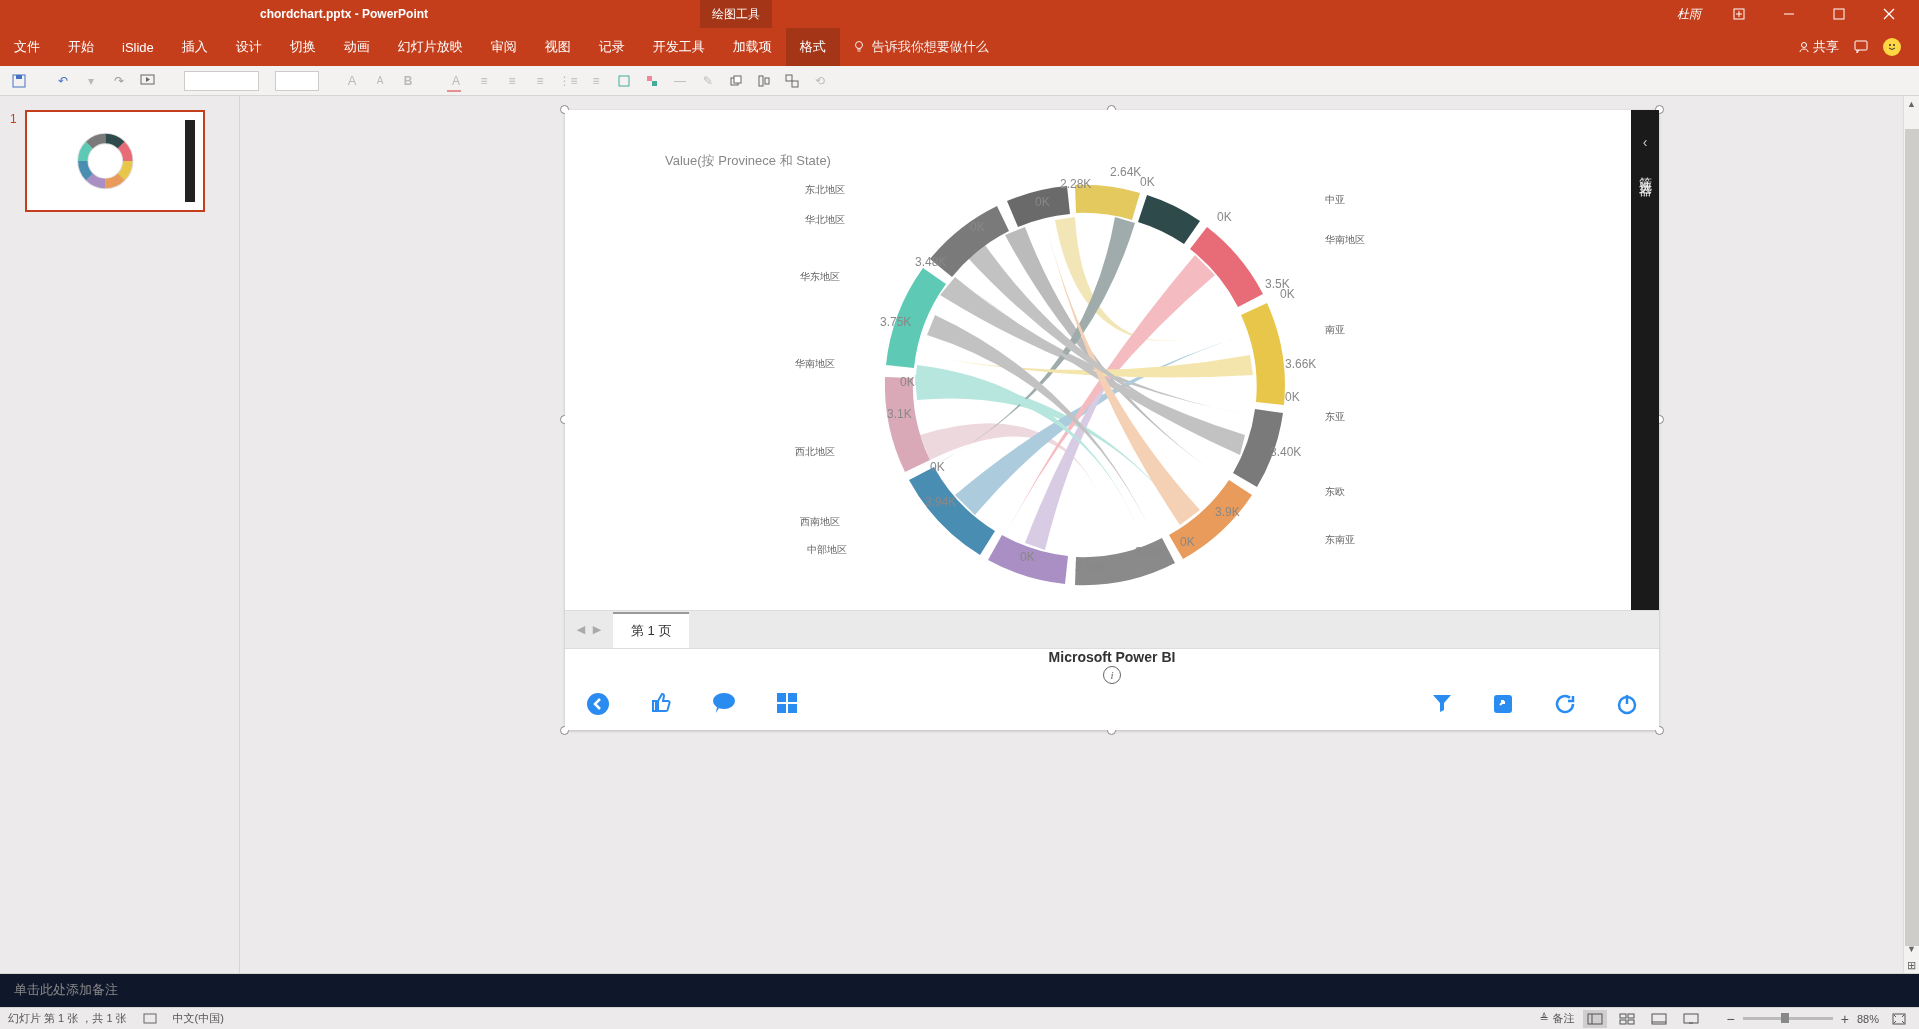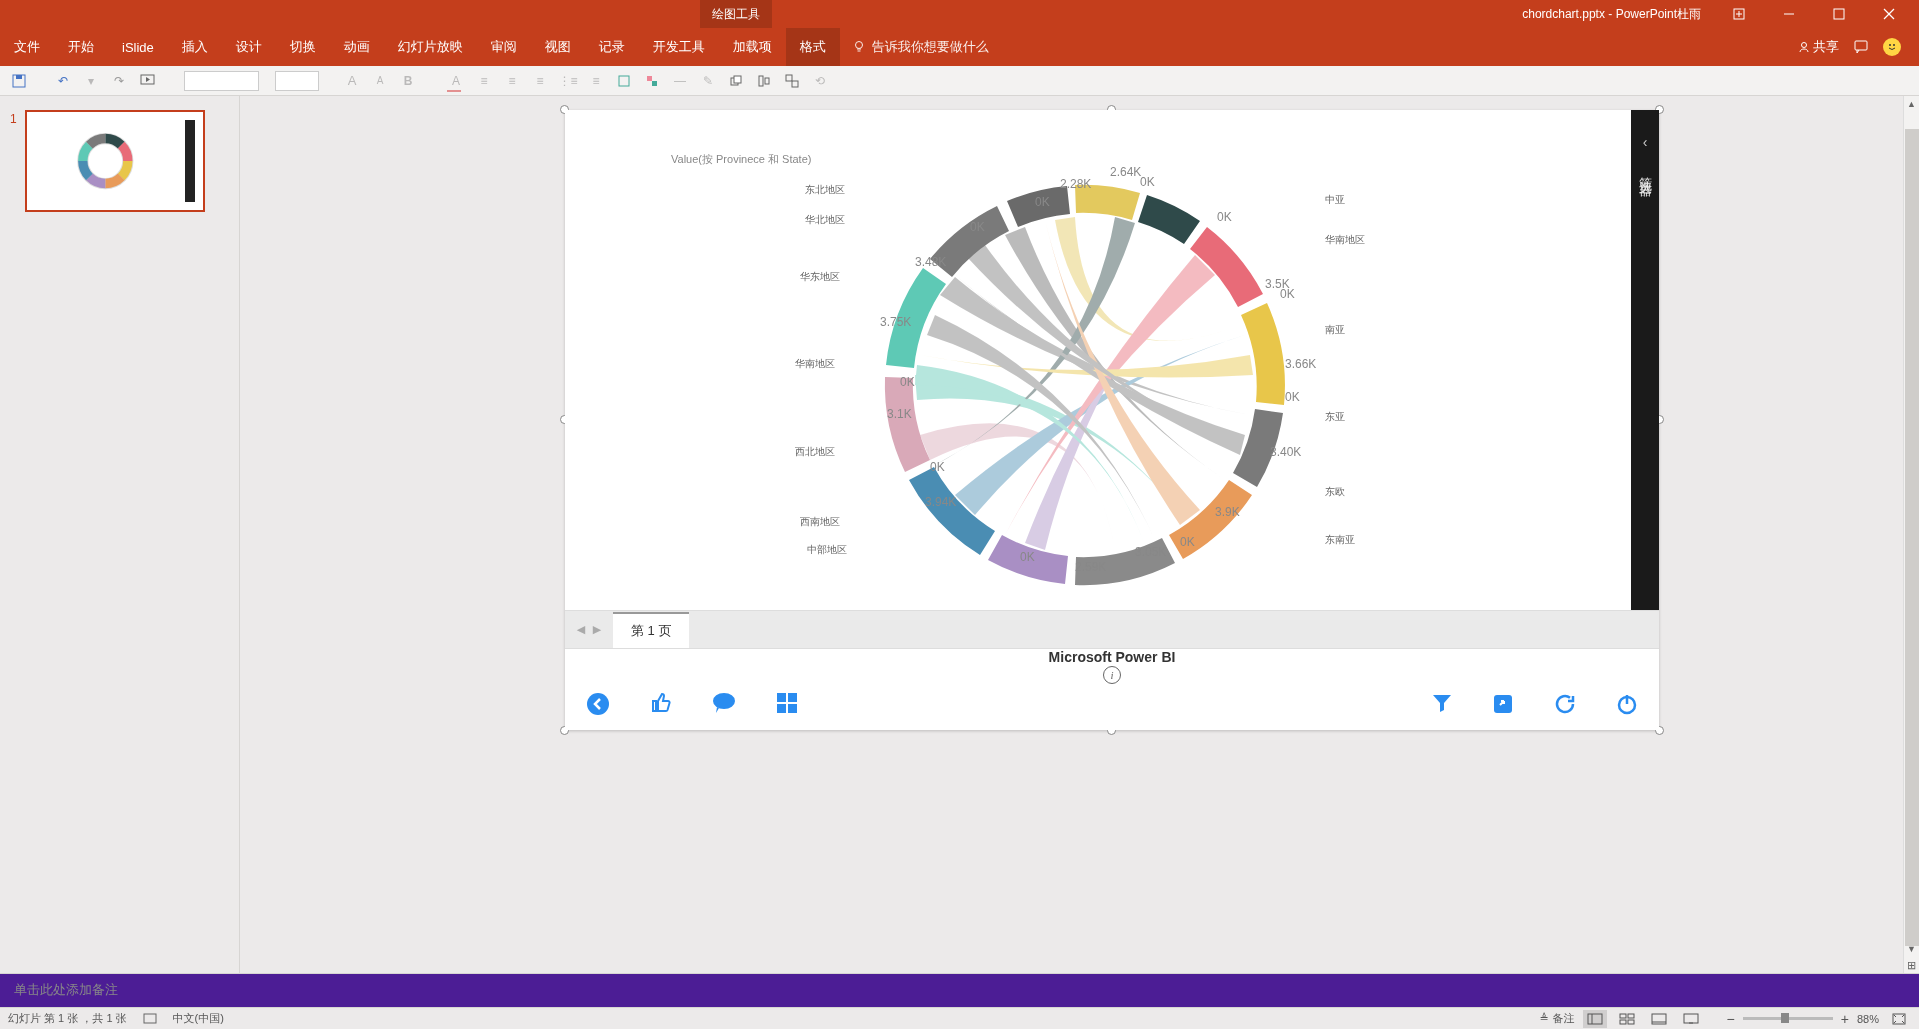--- a/index.html
+++ b/index.html
@@ -1,22 +1,22 @@
 <!DOCTYPE html>
 <html><head>
 <meta charset="utf-8">
 <style>
 * { margin: 0; padding: 0; box-sizing: border-box; font-family: "Segoe UI", "Microsoft YaHei", sans-serif; }
 body { background: #eceaea; overflow: hidden; width: 1919px; height: 1029px; position: relative; }
 
 
 .titlebar { background: #c43e1c; height: 28px; display: flex; align-items: center; color: #fff; font-size: 12px; }
-.titlebar-center { flex: 1; text-align: right; padding-left: 260px; }
+.titlebar-center { flex: 1; text-align: left; padding-left: 260px; font-weight: bold; }
 .titlebar-contextual { background: #a53517; padding: 4px 12px; height: 28px; display: flex; align-items: center; position: absolute; left: 700px; }
-.titlebar-right { display: flex; align-items: center; gap: 10px; padding-right: 10px; }
+.titlebar-right { display: flex; align-items: center; gap: 10px; padding-right: 10px; font-style: italic; }
 .win-btn { width: 40px; height: 28px; display: flex; align-items: center; justify-content: center; cursor: pointer; }
 .smiley { width: 18px; height: 18px; border-radius: 50%; background: #ffd644; display: flex; align-items: center; justify-content: center; font-size: 10px; }
 
 
 .ribbon-tabs { background: #c43e1c; height: 38px; display: flex; align-items: stretch; color: #fff; font-size: 13px; }
 .ribbon-tab { padding: 0 14px; display: flex; align-items: center; cursor: pointer; }
 .ribbon-tab.active { background: #a53517; }
 .tell-me { display: flex; align-items: center; gap: 6px; padding: 0 12px; opacity: 0.9; }
 .ribbon-spacer { flex: 1; }
 .share-area { display: flex; align-items: center; gap: 14px; padding-right: 18px; }
@@ -52,21 +52,21 @@
 .sel-handle.bl { left: -5px; bottom: -5px; }
 .sel-handle.br { right: -5px; bottom: -5px; }
 .sel-handle.tm { left: 50%; top: -5px; margin-left: -5px; }
 .sel-handle.bm { left: 50%; bottom: -5px; margin-left: -5px; }
 .sel-handle.lm { top: 50%; left: -5px; margin-top: -5px; }
 .sel-handle.rm { top: 50%; right: -5px; margin-top: -5px; }
 
 
 .pbi { position: absolute; inset: 0; display: flex; flex-direction: column; }
 .pbi-report { flex: 1; position: relative; background: #fff; }
-.pbi-chart-title { position: absolute; left: 106px; top: 42px; font-size: 11px; color: #888; }
+.pbi-chart-title { position: absolute; left: 100px; top: 42px; font-size: 13px; color: #888; }
 .pbi-filter-panel { position: absolute; right: 0; top: 0; width: 28px; height: 100%; background: #1a1a1a; color: #fff; display: flex; flex-direction: column; align-items: center; padding-top: 24px; }
 .filter-toggle { color: #ccc; font-size: 14px; margin-bottom: 16px; cursor: pointer; }
 .filter-vtext { writing-mode: vertical-rl; font-size: 13px; letter-spacing: 4px; color: #eee; }
 
 .pbi-tabbar { height: 38px; background: #eaeaea; border-top: 1px solid #ddd; display: flex; align-items: center; padding-left: 8px; }
 .nav-arrow { width: 16px; height: 16px; color: #aaa; font-size: 11px; display: flex; align-items: center; justify-content: center; }
 .pbi-tab { background: #fff; padding: 8px 18px; font-size: 13px; color: #333; border-top: 2px solid #999; margin-left: 8px; }
 
 .pbi-footer { height: 36px; background: #fff; border-top: 1px solid #ddd; display: flex; align-items: center; padding: 0 14px; justify-content: space-between; flex-direction: column; }
 .pbi-brand { font-weight: 600; font-size: 14px; color: #333; }
@@ -75,21 +75,21 @@
 .pbi-actions { height: 46px; background: #fff; display: flex; align-items: center; padding: 0 20px; justify-content: space-between; }
 .action-left, .action-right { display: flex; gap: 38px; }
 .action-icon { color: #2a8cf0; font-size: 22px; cursor: pointer; }
 
 
 .chord { position: absolute; left: 300px; top: 55px; width: 440px; height: 440px; }
 .chord-label { position: absolute; font-size: 10px; color: #666; white-space: nowrap; }
 .chord-value { position: absolute; font-size: 12px; color: #888; white-space: nowrap; }
 
 
-.notes-area { height: 34px; background: #4c1d95; border-top: 1px solid #d7d5d3; padding: 7px 14px; color: #888; font-size: 13px; }
+.notes-area { height: 34px; background: #0f172a; border-top: 1px solid #d7d5d3; padding: 7px 14px; color: #888; font-size: 13px; }
 
 
 .statusbar { height: 22px; background: #eceaea; border-top: 1px solid #d7d5d3; display: flex; align-items: center; font-size: 11px; color: #555; padding: 0 8px; }
 .status-left { display: flex; gap: 16px; align-items: center; }
 .status-right { margin-left: auto; display: flex; gap: 8px; align-items: center; }
 .view-btn { width: 24px; height: 18px; display: flex; align-items: center; justify-content: center; cursor: pointer; }
 .view-btn.active { background: #d0cece; }
 .zoom-slider { width: 90px; height: 3px; background: #bbb; position: relative; }
 .zoom-thumb { position: absolute; width: 8px; height: 10px; background: #888; top: -4px; left: 42%; }
 

